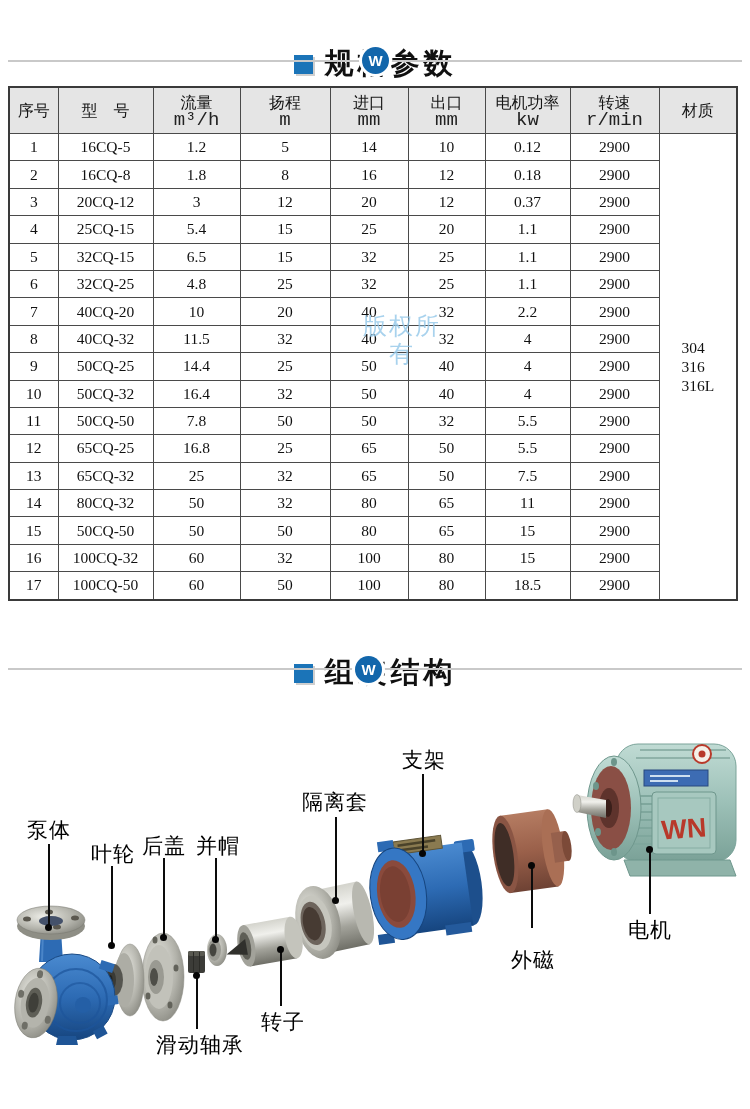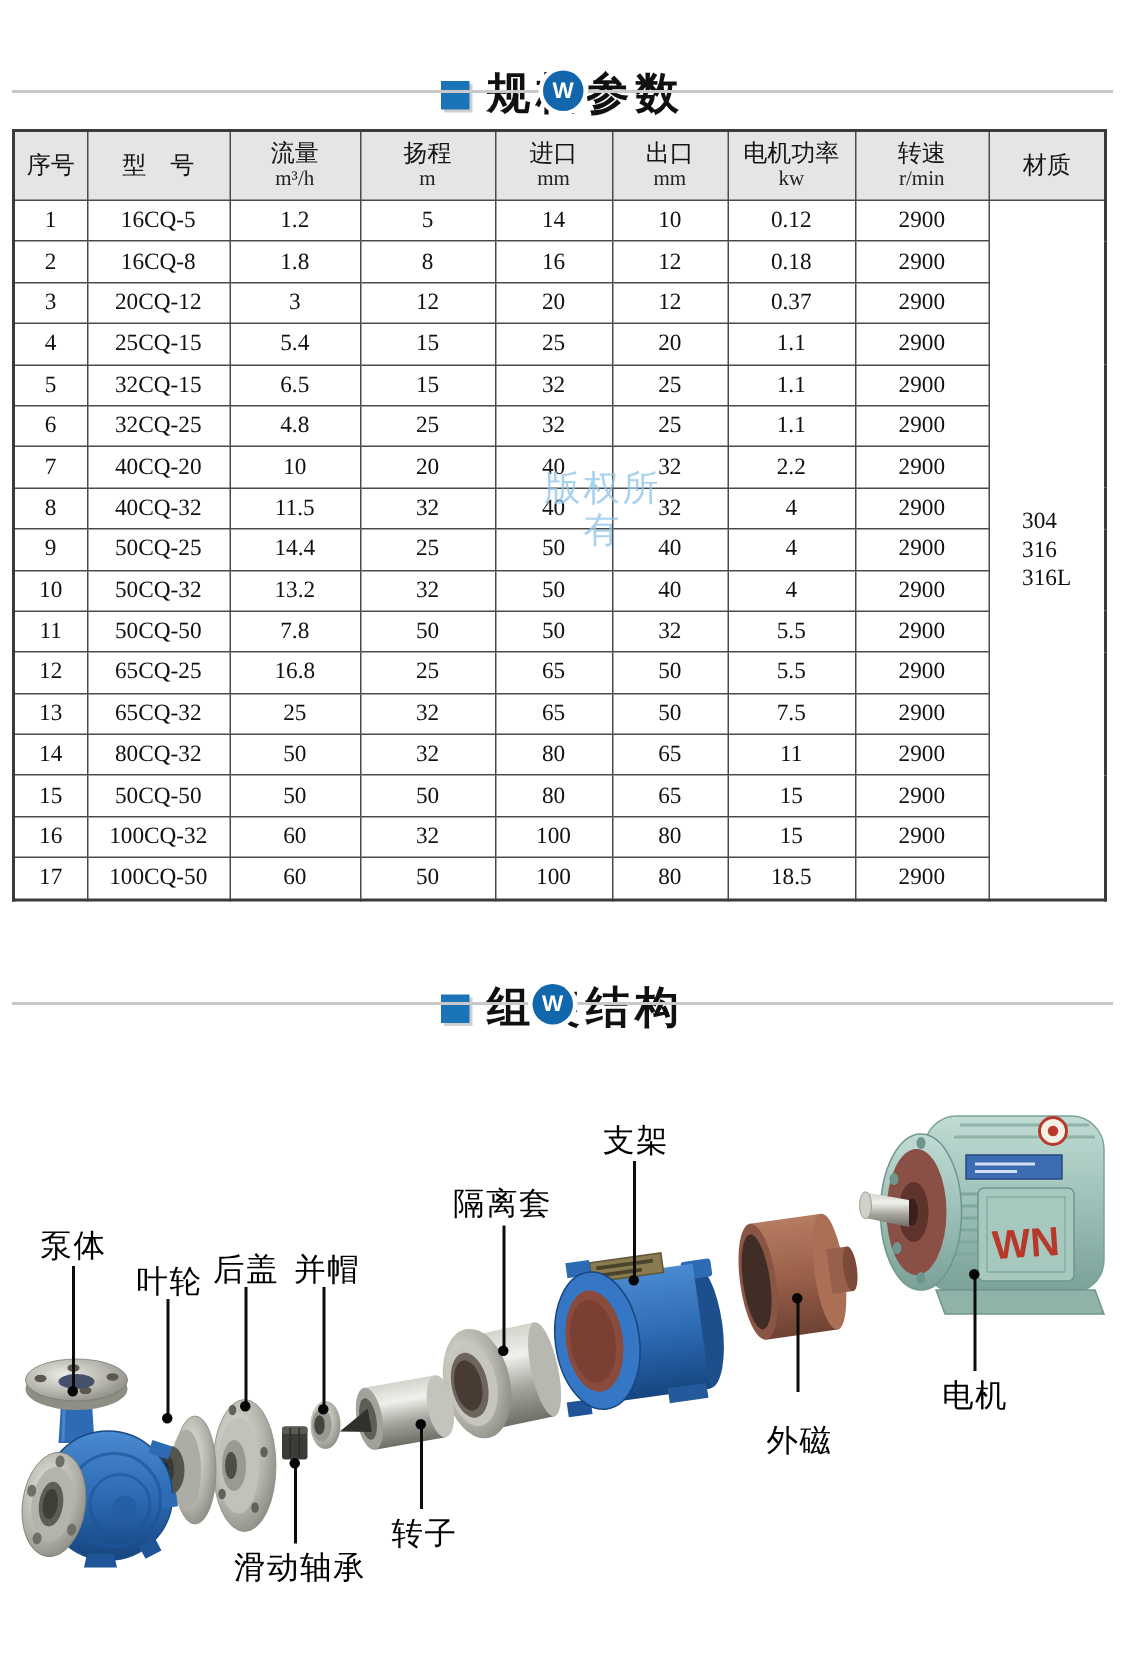--- a/index.html
+++ b/index.html
@@ -15,21 +15,21 @@
   .wdot{position:absolute;width:27px;height:27px;border-radius:50%;background:#1266ab;
         box-shadow:0 0 0 3px #fff;color:#fff;font-weight:bold;font-size:15px;
         text-align:center;line-height:27px;font-family:"Liberation Sans",sans-serif;}
   
   .spec-table{position:absolute;left:8px;top:86px;width:728px;border-collapse:collapse;
               table-layout:fixed;border:2px solid #3a3a3a;
               font-family:"Liberation Serif",serif;}
   .spec-table th,.spec-table td{border:1px solid #4a4a4a;text-align:center;padding:0;}
   .spec-table thead th{background:#e5e5e5;height:45px;font-weight:normal;}
   .th-cn{font-size:16px;color:#151515;line-height:19px;}
-  .th-unit{font-size:14px;color:#222;line-height:16px;}
+  .th-unit{font-size:19px;color:#222;line-height:16px;font-family:Liberation Mono, monospace;}
   .spec-table tbody td{height:26.4px;font-size:15.5px;color:#111;}
   .material-wrap{text-align:left;display:inline-block;font-size:15.5px;line-height:19px;color:#111;}
   
   .watermark{position:absolute;left:352px;top:312px;width:100px;text-align:center;
              font-size:24px;line-height:28px;color:rgba(146,199,233,0.8);
              letter-spacing:2px;pointer-events:none;z-index:5;}
   
   .diagram{position:absolute;left:0;top:700px;width:750px;height:409px;}
   .part-label{position:absolute;font-size:21px;color:#000;letter-spacing:1px;
               font-weight:500;white-space:nowrap;z-index:4;}
@@ -185,21 +185,21 @@
           <td>14.4</td>
           <td>25</td>
           <td>50</td>
           <td>40</td>
           <td>4</td>
           <td>2900</td>
         </tr>
         <tr>
           <td>10</td>
           <td>50CQ-32</td>
-          <td>13.2</td>
+          <td>16.4</td>
           <td>32</td>
           <td>50</td>
           <td>40</td>
           <td>4</td>
           <td>2900</td>
         </tr>
         <tr>
           <td>11</td>
           <td>50CQ-50</td>
           <td>7.8</td>

